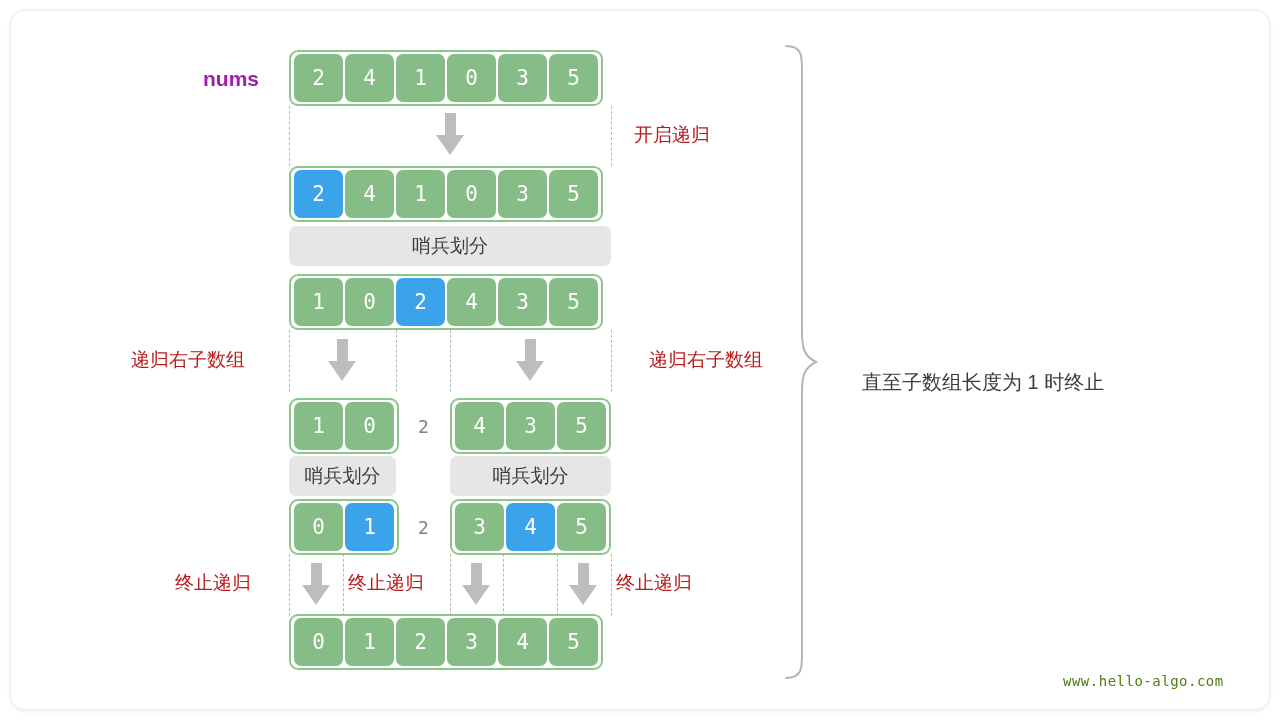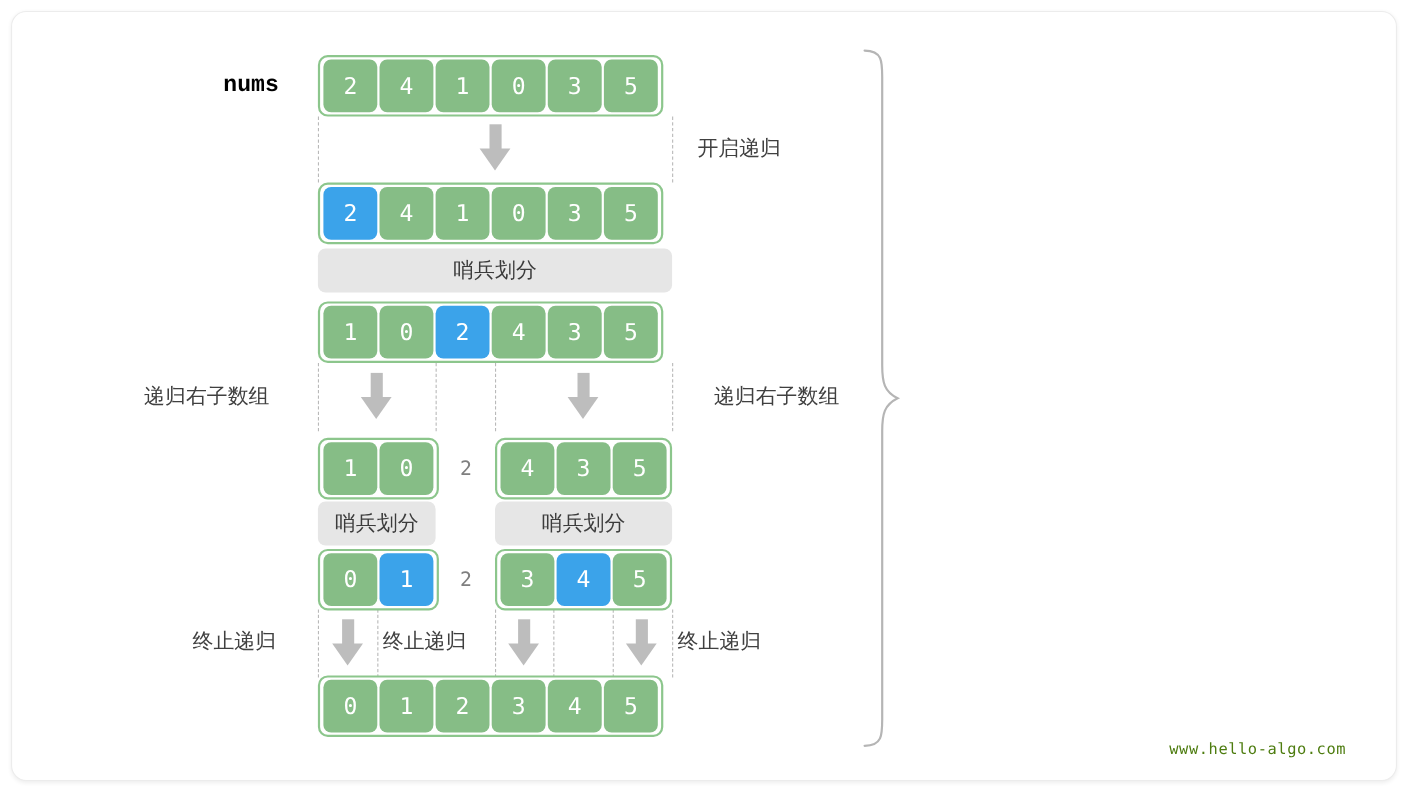--- a/index.html
+++ b/index.html
@@ -101,31 +101,31 @@
   
   .guide {
     position: absolute;
     width: 0;
     border-left: 1px dashed #b9b9b9;
   }
 
   
   .lab {
     position: absolute;
-    color: #404040;
+    color: #b91c1c;
     font-size: 19px;
     white-space: nowrap;
     font-family: "Liberation Sans", "DejaVu Sans", sans-serif;
     text-align: center;
   }
 
   .nums-label {
     position: absolute;
-    color: #000000;
-    font-family: Liberation Mono, monospace;
+    color: #a21caf;
+    font-family: Liberation Sans, sans-serif;
     font-size: 21px;
     font-weight: bold;
     white-space: nowrap;
   }
 
   
   .brace { position: absolute; }
 
   .note {
     position: absolute;
@@ -265,16 +265,17 @@
     <div class="cell">5</div>
   </div>
 
   <div class="brace" style="left:782px; top:44px;">
     <svg width="40" height="636" viewBox="0 0 40 636" fill="none" xmlns="http://www.w3.org/2000/svg">
       <path d="M4 2 C 20 2, 20 12, 20 26 L 20 288 C 20 304, 22 312, 34 318 C 22 324, 20 332, 20 348 L 20 610 C 20 624, 20 634, 4 634" stroke="#b5b5b5" stroke-width="2" fill="none" stroke-linecap="round"></path>
     </svg>
   </div>
 
   <div class="note" style="left:862px; top:300px;">
+    <div>直至子数组长度为 1 时终止</div>
   </div>
 
   <div class="watermark" style="left:1063px; top:673px;">www.hello-algo.com</div>
 </div>
 
 </body></html>

